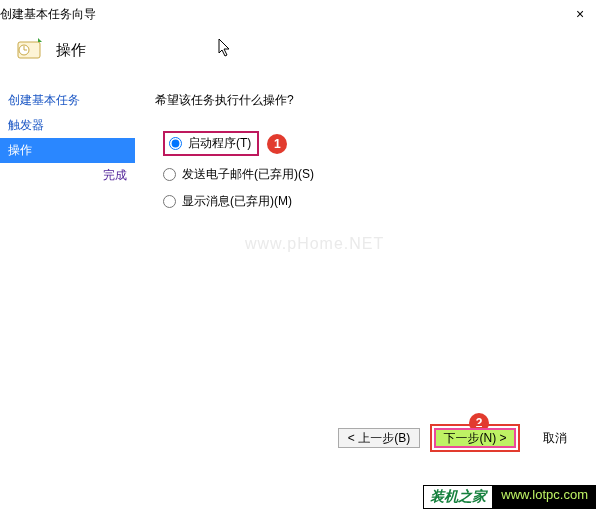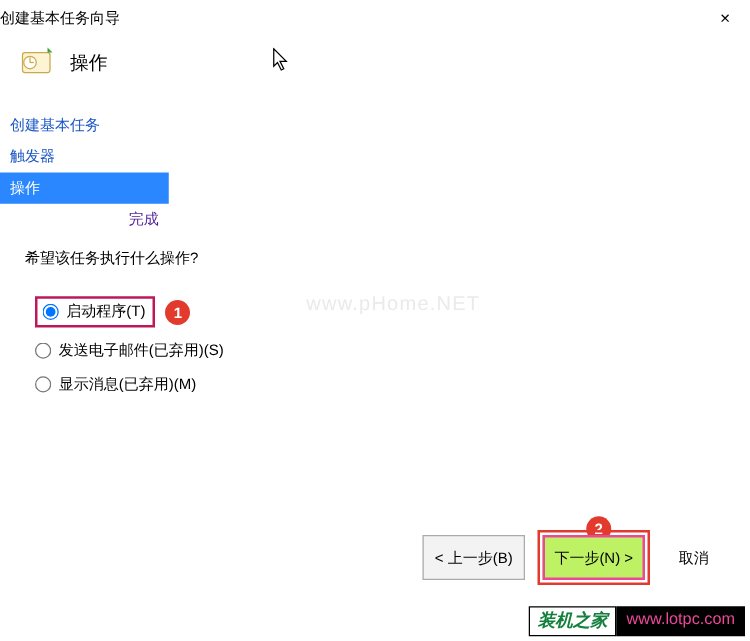--- a/index.html
+++ b/index.html
@@ -31,21 +31,20 @@
     display: flex;
     align-items: center;
     gap: 12px;
     padding: 8px 16px 18px 16px;
   }
   .header-icon { width: 28px; height: 28px; position: relative; }
   .header-title { font-size: 15px; }
   .content {
     display: flex;
     height: 330px;
-    flex-direction: column;
   }
   .sidebar {
     width: 135px;
     padding-top: 6px;
   }
   .sidebar-item {
     padding: 4px 8px;
     font-size: 12px;
     color: #1a56c4;
     cursor: pointer;
@@ -94,41 +93,41 @@
   }
   .footer {
     display: flex;
     justify-content: flex-end;
     align-items: center;
     gap: 10px;
     padding: 12px 20px;
   }
   .btn {
     min-width: 82px;
-    height: 36px;
+    height: 20px;
     border: 1px solid #aaa;
     background: #f3f3f3;
     font-size: 12px;
     cursor: pointer;
   }
   .btn.primary { border: 2px solid #ec4899; background: #bef264; }
   .btn-wrap {
     display: inline-flex;
     align-items: center;
     position: relative;
   }
   .btn-wrap.hl { border: 2px solid #e23b2e; padding: 2px; }
   .wm-badges {
     position: absolute;
     right: 4px; bottom: 4px;
     display: flex;
     gap: 0;
   }
   .wm1 { background: #fff; color: #15803d; border: 1px solid #000; padding: 2px 6px; font-size: 14px; font-style: italic; font-weight: bold; }
-  .wm2 { background: #000; color: #ec4899; padding: 2px 8px; font-size: 13px; }
+  .wm2 { background: #000; color: #bef264; padding: 2px 8px; font-size: 13px; }
   .cursor {
     position: absolute;
     top: 38px; left: 218px;
     pointer-events: none;
   }
 </style>
 </head>
 <body>
 
 <div class="titlebar">

